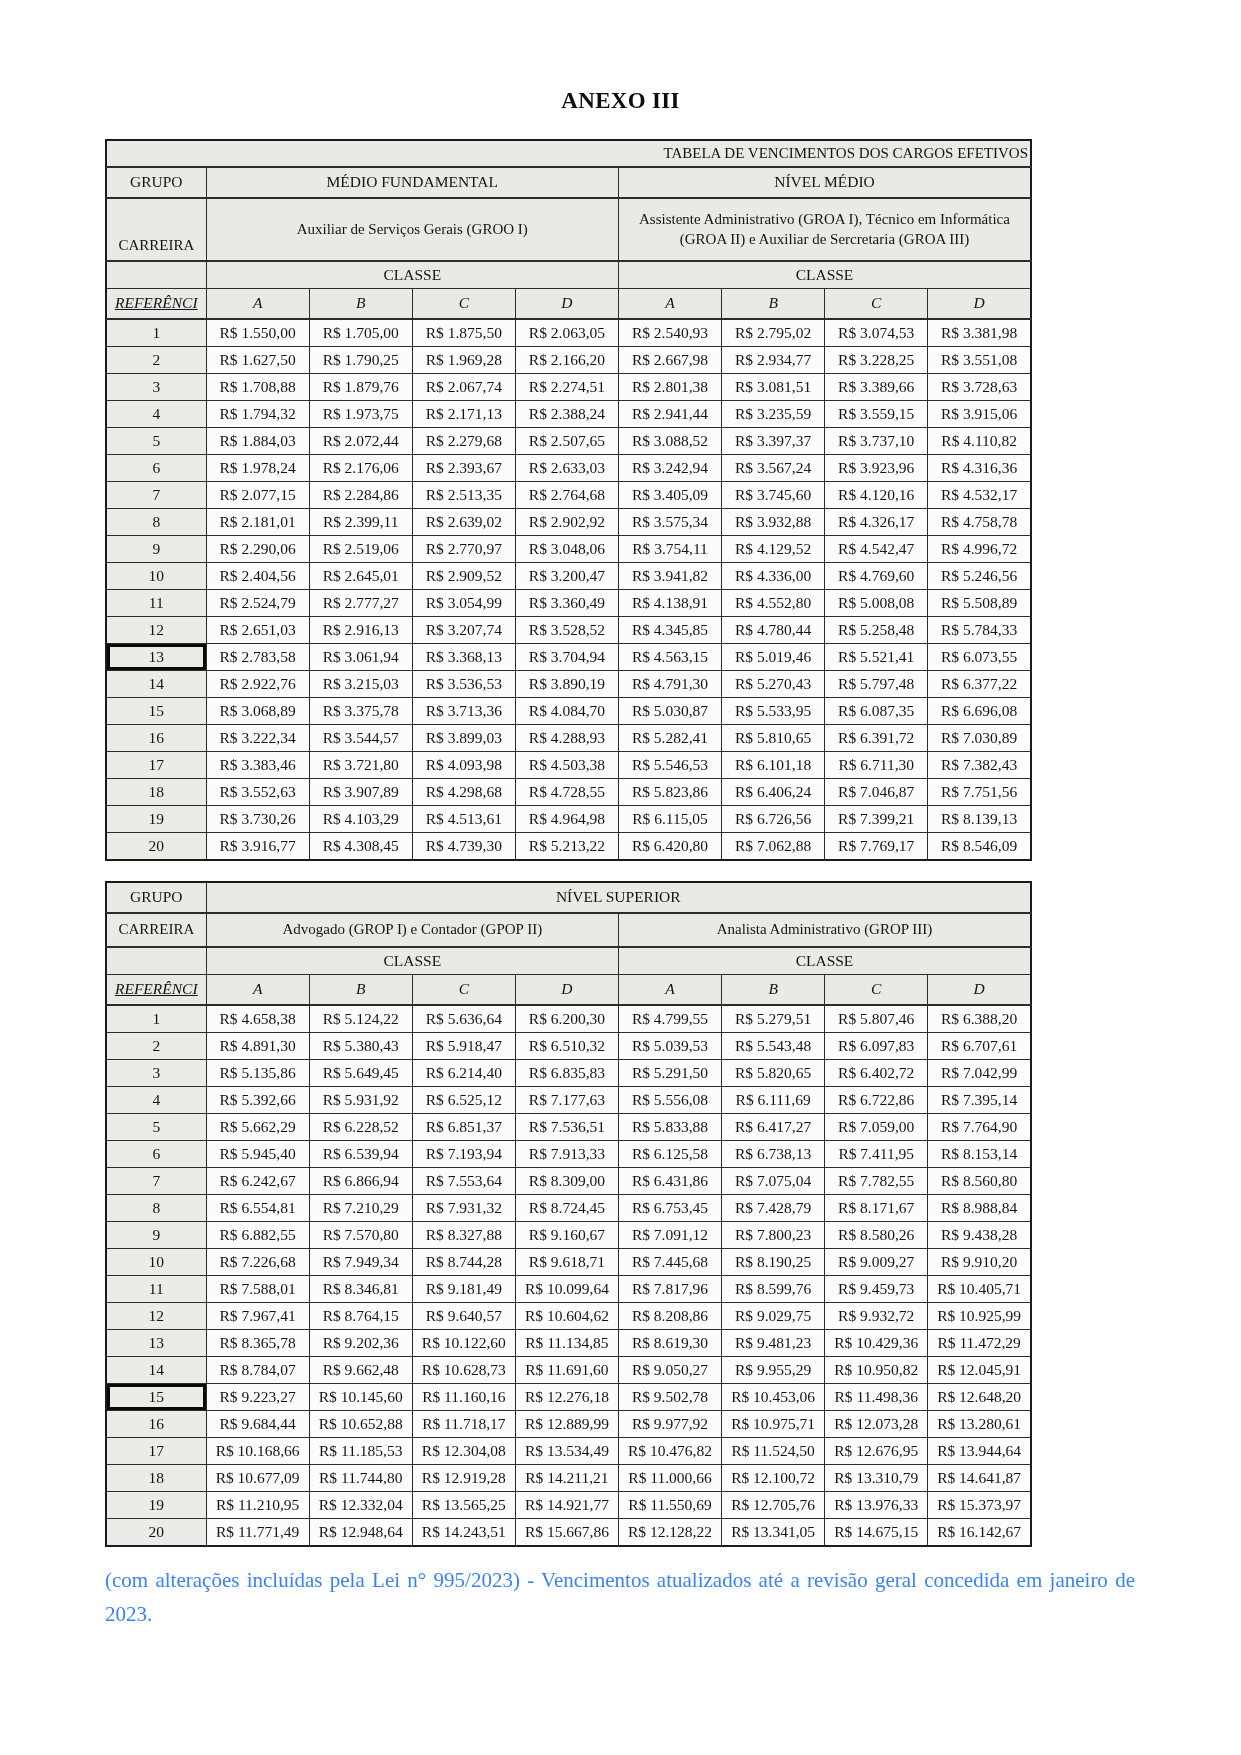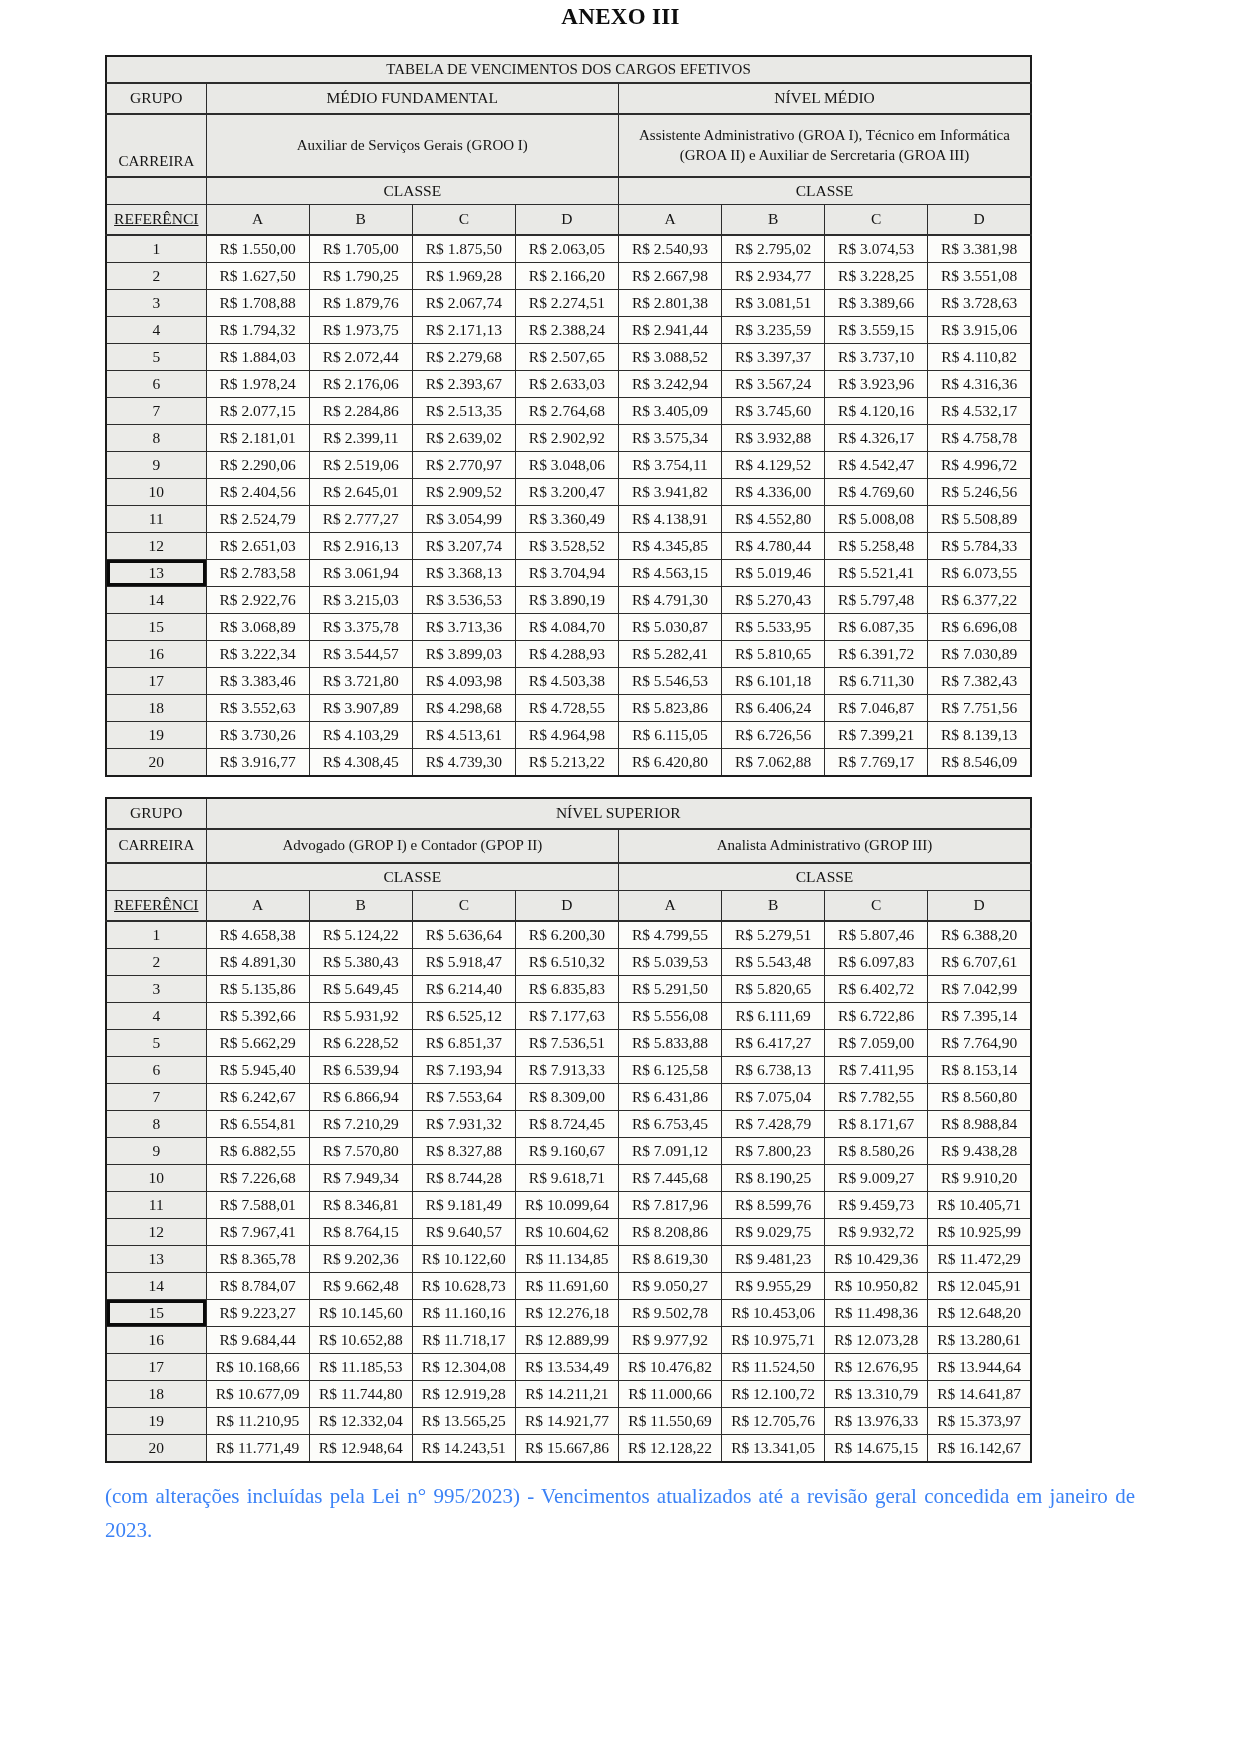--- a/index.html
+++ b/index.html
@@ -4,21 +4,21 @@
 <style>
   html,body { margin:0; padding:0; }
   body {
     width:1241px; height:1755px;
     background:#ffffff;
     font-family:"Liberation Serif", serif;
     color:#141414;
   }
   .page { position:relative; width:1241px; height:1755px; overflow:hidden; }
 
-  .titles { text-align:center; }
+  .titles { padding-top:84px; text-align:center; }
   .titles h1 {
     margin:0; font-size:23px; font-weight:bold; line-height:1.5;
     color:#0d0d0d; letter-spacing:0.3px;
   }
 
   table.vtab {
     border-collapse:collapse; table-layout:fixed;
     margin-left:105px; width:927px;
     border:2px solid #1c1c1c;
   }
@@ -30,27 +30,27 @@
 
   .vtab th, .vtab td {
     border:1px solid #2c2c2c;
     font-size:15.5px; font-weight:normal;
     text-align:center; vertical-align:middle;
     padding:1px 2px;
     overflow:hidden; white-space:nowrap;
   }
   .vtab thead th { background:#e9e9e6; white-space:normal; }
 
-  .vtab tr.caption-row th { height:23px; border-bottom-width:2px; font-size:15px; }
+  .vtab tr.caption-row th { height:23px; border-bottom-width:2px; font-size:15px;text-align:right; }
   .vtab tr.grupo-row th { height:27px; border-bottom-width:2px;text-align:center; }
   .vtab tr.carreira-row th { height:56px; border-bottom-width:2px; font-size:15px; line-height:1.35; }
   .vtab.t2 tr.carreira-row th { height:30px; }
   .vtab tr.carreira-row th.side-label { vertical-align:bottom; padding-bottom:4px; }
   .vtab tr.classe-row th { height:24px;font-family:Liberation Serif, serif; }
-  .vtab tr.colhead-row th { height:27px; border-bottom-width:2px; }
+  .vtab tr.colhead-row th { height:27px; border-bottom-width:2px;font-style:italic; }
   .vtab tr.colhead-row th.ref-head { text-decoration:underline; }
 
   .vtab td.val { background:#fcfcfa; height:24px; }
   .vtab td.ref { background:#ebebe8; height:24px; }
   .vtab td.ref.selected { box-shadow: inset 0 0 0 3px #0a0a0a; }
 
   .footnote {
     margin:16px 106px 0 105px;
     width:1030px;
     font-size:21px; line-height:1.62;

